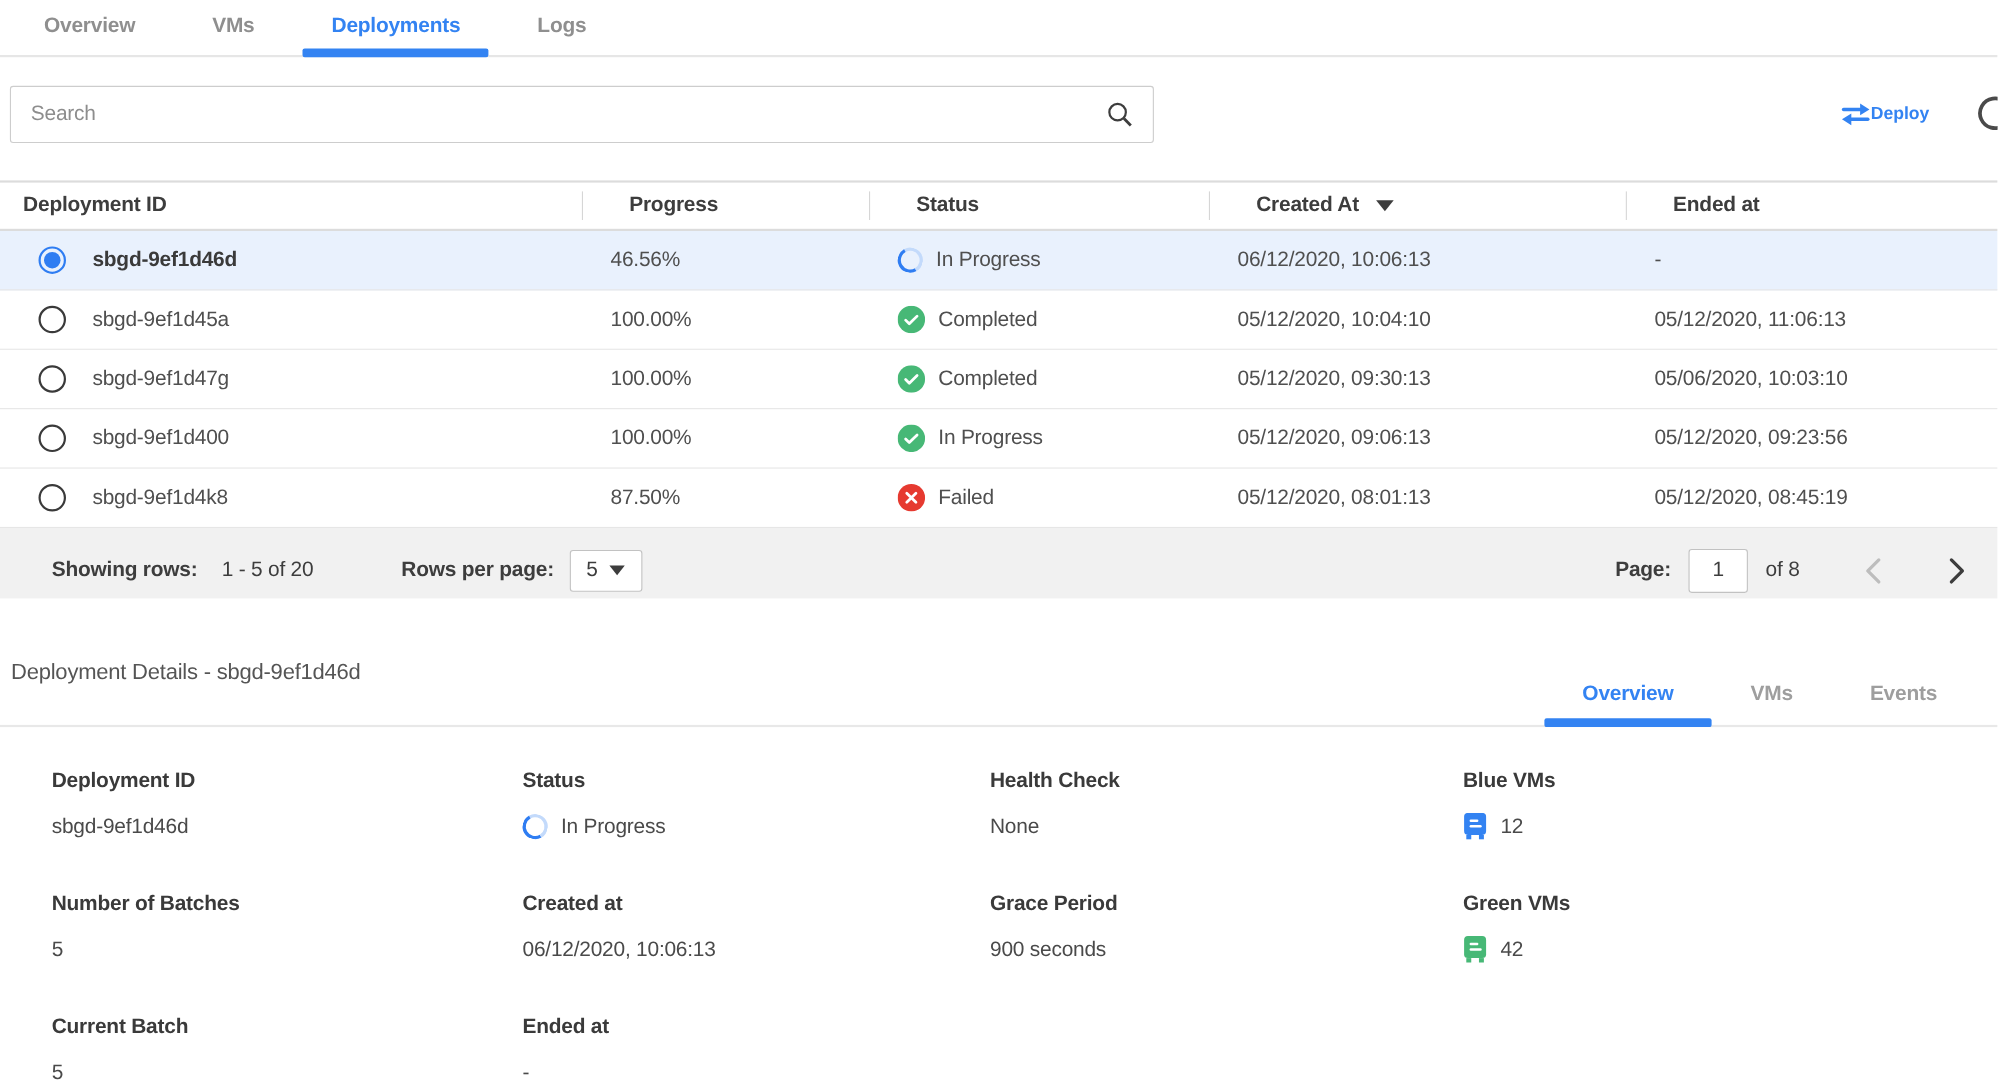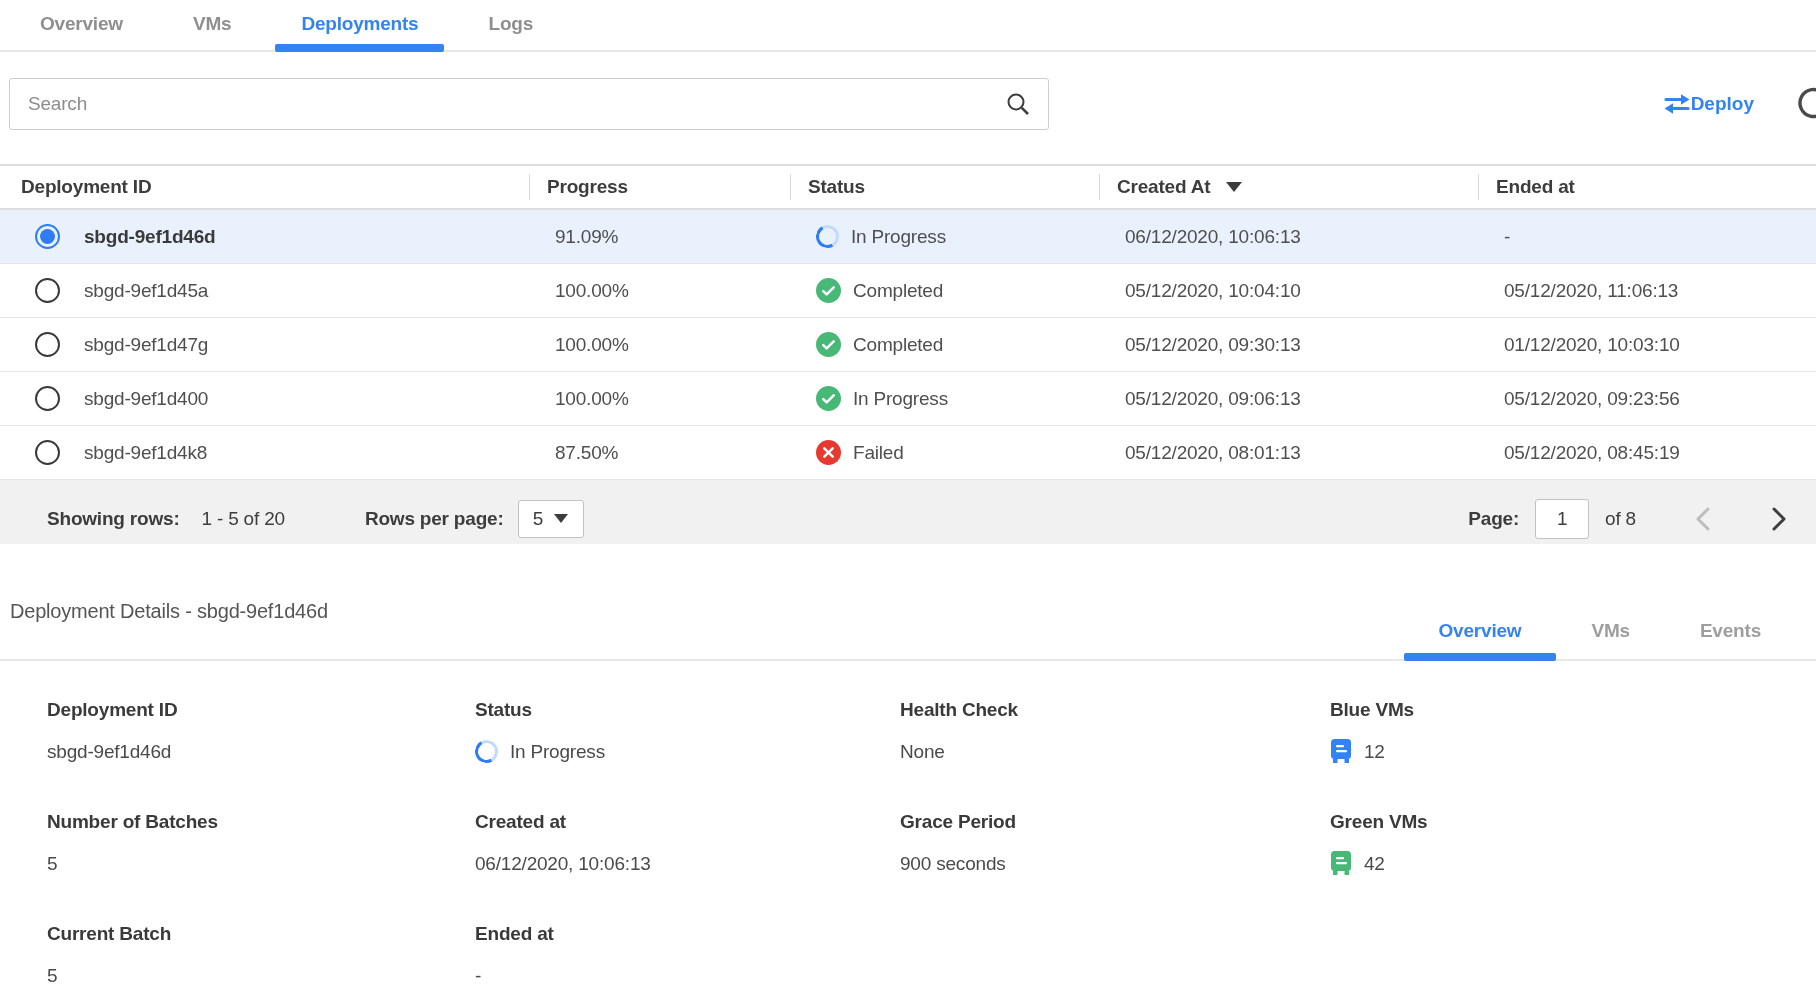--- a/index.html
+++ b/index.html
@@ -17,28 +17,28 @@
   .topnav { display:flex; align-items:flex-end; padding-left:14px; height:52px; border-bottom:2px solid #e6e6e6; }
   .topnav .tab { position:relative; padding:0 26px 15px; margin-right:18px; font-size:19px; font-weight:700; color:#8f8f8f; cursor:pointer; }
   .topnav .tab.active { color:#3383f2;margin-top:48px; }
   .topnav .tab.active::after { content:""; position:absolute; left:0; right:0; bottom:-2px; height:8px; background:#3383f2; border-radius:2px; }
 
   
   .toolbar { display:flex; align-items:center; margin-top:26px; padding-left:9px; }
   .searchbox { width:1040px; height:52px; border:1px solid #cdcdcd; border-radius:3px; display:flex; align-items:center; padding:0 18px; background:#fff; }
   .searchbox input { flex:1; border:none; outline:none; font-size:19px; color:#444; font-family:inherit; letter-spacing:-0.2px; background:transparent; }
   .searchbox input::placeholder { color:#8d8d8d; }
-  .deploy-btn { margin-left:auto; margin-right:62px; display:flex; align-items:center; color:#3383f2; font-weight:700; font-size:19px; cursor:pointer; background:none; border:none; font-family:inherit; }
+  .deploy-btn { margin-left:auto; margin-right:62px; display:flex; align-items:center; color:#3383f2; font-weight:700; font-size:16px; cursor:pointer; background:none; border:none; font-family:inherit; }
   .refresh-float { position:absolute; left:1795px; top:84px; cursor:pointer; }
 
   
   .table-wrap { margin-top:34px; }
   .grid-header, .grid-row { display:grid; grid-template-columns:529px 261px 309px 379px 338px; align-items:center; }
   .grid-header { height:46px; border-top:2px solid #dcdcdc; border-bottom:2px solid #dcdcdc; font-size:19px; font-weight:700; color:#3d3d3d; }
-  .hc { position:relative; height:100%; display:flex; align-items:center; padding-left:18px; }
+  .hc { position:relative; height:100%; display:flex; align-items:center; padding-left:43px; }
   .hc:first-child { padding-left:21px; }
   .hc + .hc::before { content:""; position:absolute; left:0; top:8px; bottom:8px; width:1px; background:#d6d6d6; }
   .sort-caret { display:inline-block; width:0; height:0; border-left:8px solid transparent; border-right:8px solid transparent; border-top:10px solid #3d3d3d; margin-left:16px; }
 
   .grid-row { height:54px; border-bottom:1px solid #e6e6e6; font-size:19px; color:#4f4f4f; cursor:pointer; }
   .grid-row.selected { background:#e9f1fd; }
   .grid-row.selected .dep-id { font-weight:700; color:#3a3a3a; }
   .cell { padding-left:26px; }
   .cell-id { display:flex; align-items:center; gap:24px; padding-left:35px; }
   .radio { width:25px; height:25px; border:2.5px solid #3a3a3a; border-radius:50%; flex:none; position:relative; }
@@ -124,21 +124,21 @@
       <span class="sort-caret"></span>
     </div>
     <div class="hc">Ended at</div>
   </div>
 
   <div class="grid-row selected">
     <div class="cell-id">
       <span class="radio checked"></span>
       <span class="dep-id">sbgd-9ef1d46d</span>
     </div>
-    <div class="cell">91.09%</div>
+    <div class="cell">46.56%</div>
     <div class="status-cell">
       <span class="spinner"></span>
       <span>In Progress</span>
     </div>
     <div class="cell">06/12/2020, 10:06:13</div>
     <div class="cell">-</div>
   </div>
 
   <div class="grid-row">
     <div class="cell-id">
@@ -168,21 +168,21 @@
     <div class="status-cell">
       <span class="svg-flex">
         <svg width="25" height="25" viewBox="0 0 24 24">
             <circle cx="12" cy="12" r="12" fill="#47b876"></circle>
             <path d="M7 12.5 l3.2 3.2 L17 9" stroke="#fff" stroke-width="2.4" fill="none" stroke-linecap="round" stroke-linejoin="round"></path>
           </svg>
       </span>
       <span>Completed</span>
     </div>
     <div class="cell">05/12/2020, 09:30:13</div>
-    <div class="cell">01/12/2020, 10:03:10</div>
+    <div class="cell">05/06/2020, 10:03:10</div>
   </div>
 
   <div class="grid-row">
     <div class="cell-id">
       <span class="radio"></span>
       <span class="dep-id">sbgd-9ef1d400</span>
     </div>
     <div class="cell">100.00%</div>
     <div class="status-cell">
       <span class="svg-flex">

